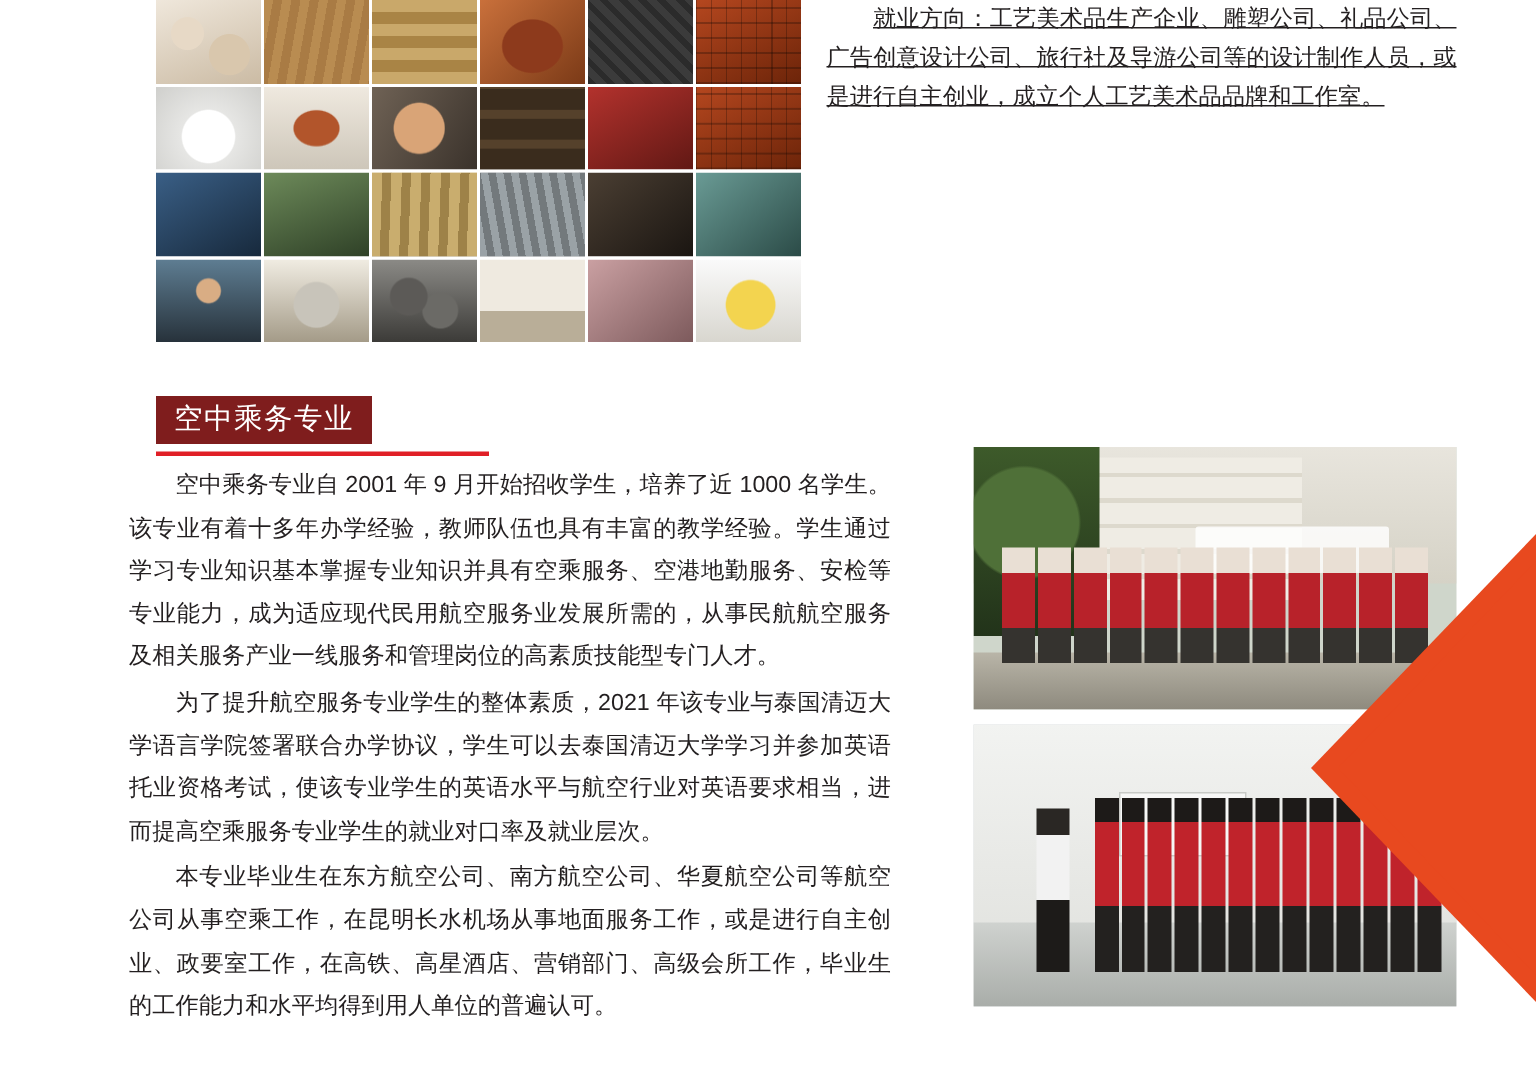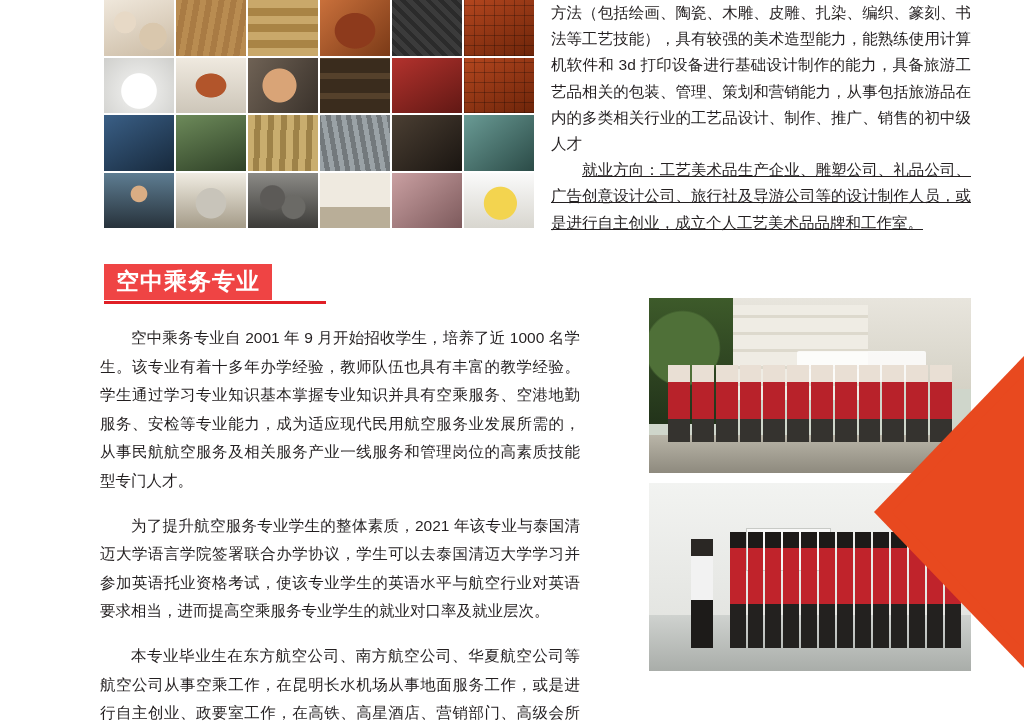--- a/index.html
+++ b/index.html
@@ -60,24 +60,24 @@
   .top-text p.indent {
     text-indent: 2em;
     text-decoration: underline;
   }
 
   
   .section-heading {
     position: absolute;
     left: 104px;
     top: 264px;
-    background: #ef4444;
+    background: #7f1d1d;
     color: #ffffff;
-    font-size: 23px;
-    font-weight: bold;
+    font-size: 19px;
+    font-weight: normal;
     letter-spacing: 1px;
     padding: 6px 12px 7px 12px;
     line-height: 1;
   }
   .heading-underline {
     position: absolute;
     left: 104px;
     top: 301px;
     width: 222px;
     height: 3px;
@@ -89,21 +89,21 @@
     position: absolute;
     left: 84px;
     top: 308px;
     width: 512px;
     font-size: 15.5px;
     line-height: 28.6px;
     color: #231f20;
     text-align: justify;
   }
   .body-text p {
-    margin: 16px;
+    margin: 2px;
     text-indent: 2em;
   }
 
   
   .photo-a {
     position: absolute;
     left: 649px;
     top: 298px;
     width: 322px;
     height: 175px;
@@ -301,21 +301,20 @@
       </div>
     <div class="cell">
         <div class="ph p-pink"></div>
       </div>
     <div class="cell">
         <div class="ph p-yellow"></div>
       </div>
   </div>
 
   <div class="top-text">
-    <p>方法（包括绘画、陶瓷、木雕、皮雕、扎染、编织、篆刻、书法等工艺技能），具有较强的美术造型能力，能熟练使用计算机软件和 3d 打印设备进行基础设计制作的能力，具备旅游工艺品相关的包装、管理、策划和营销能力，从事包括旅游品在内的多类相关行业的工艺品设计、制作、推广、销售的初中级人才</p>
     <p class="indent">就业方向：工艺美术品生产企业、雕塑公司、礼品公司、广告创意设计公司、旅行社及导游公司等的设计制作人员，或是进行自主创业，成立个人工艺美术品品牌和工作室。</p>
   </div>
 
   <div class="section-heading">空中乘务专业</div>
   <div class="heading-underline"></div>
 
   <div class="body-text">
     <p>空中乘务专业自 2001 年 9 月开始招收学生，培养了近 1000 名学生。该专业有着十多年办学经验，教师队伍也具有丰富的教学经验。学生通过学习专业知识基本掌握专业知识并具有空乘服务、空港地勤服务、安检等专业能力，成为适应现代民用航空服务业发展所需的，从事民航航空服务及相关服务产业一线服务和管理岗位的高素质技能型专门人才。</p>
     <p>为了提升航空服务专业学生的整体素质，2021 年该专业与泰国清迈大学语言学院签署联合办学协议，学生可以去泰国清迈大学学习并参加英语托业资格考试，使该专业学生的英语水平与航空行业对英语要求相当，进而提高空乘服务专业学生的就业对口率及就业层次。</p>
     <p>本专业毕业生在东方航空公司、南方航空公司、华夏航空公司等航空公司从事空乘工作，在昆明长水机场从事地面服务工作，或是进行自主创业、政要室工作，在高铁、高星酒店、营销部门、高级会所工作，毕业生的工作能力和水平均得到用人单位的普遍认可。</p>

